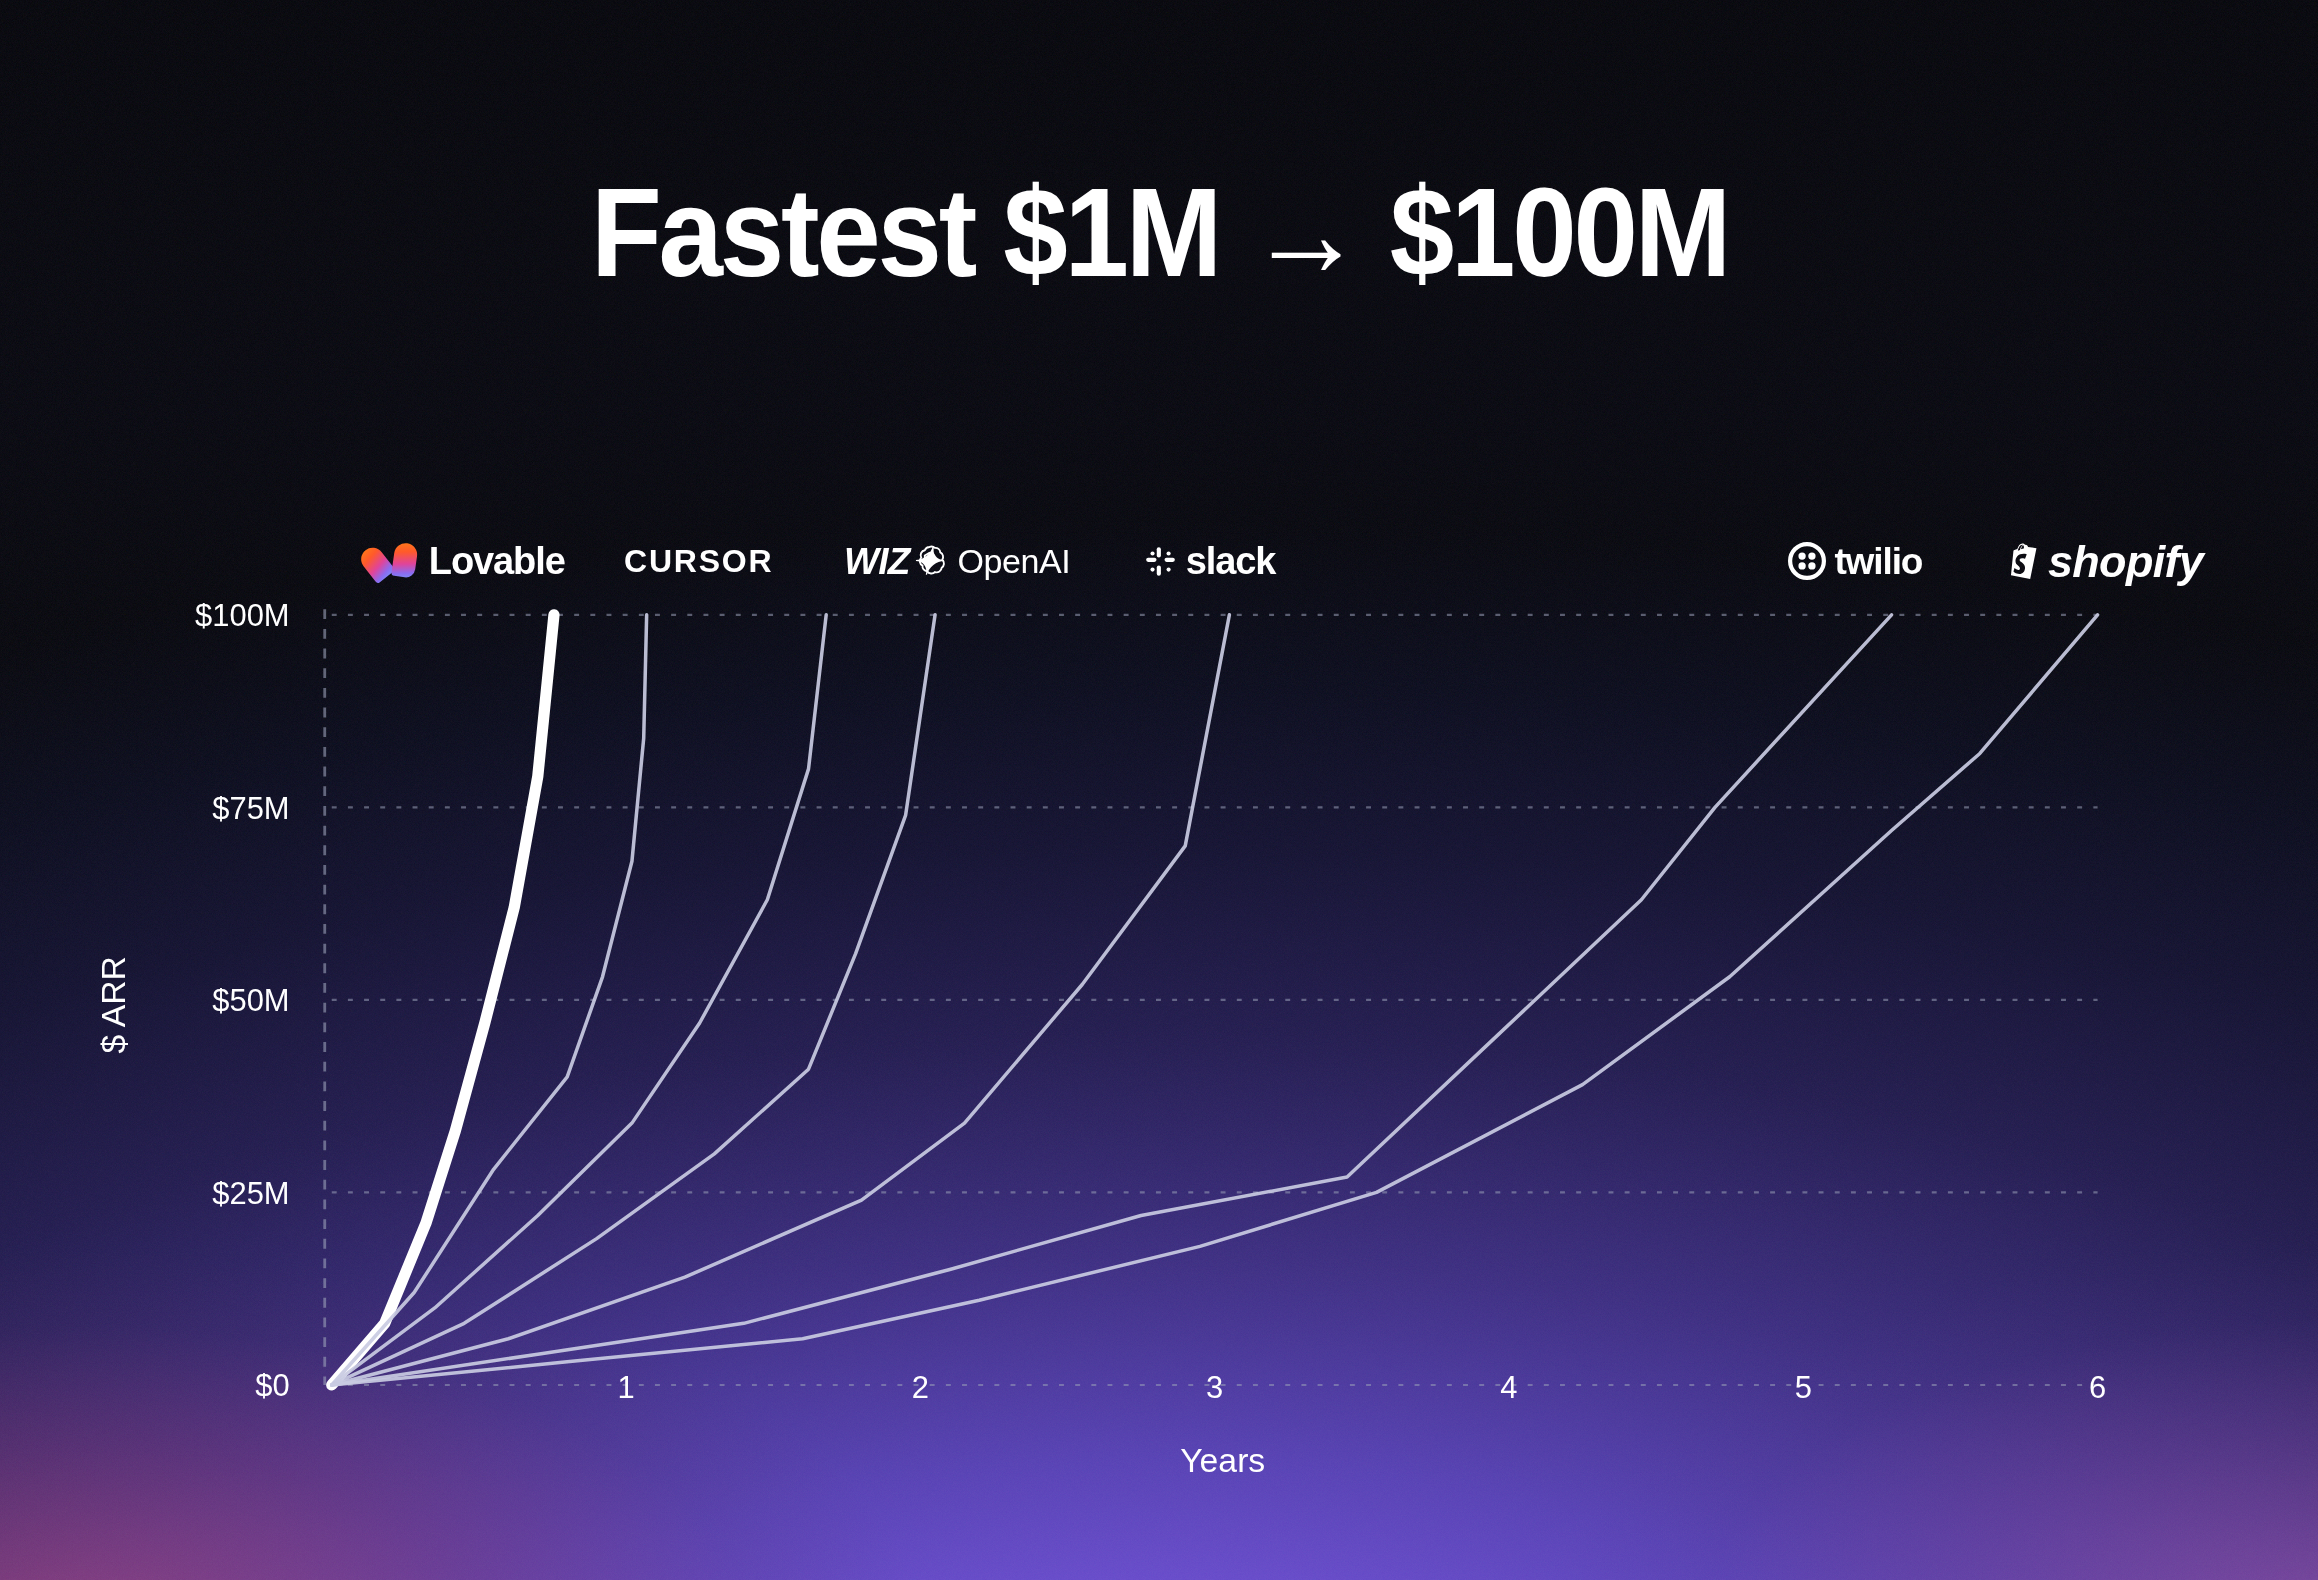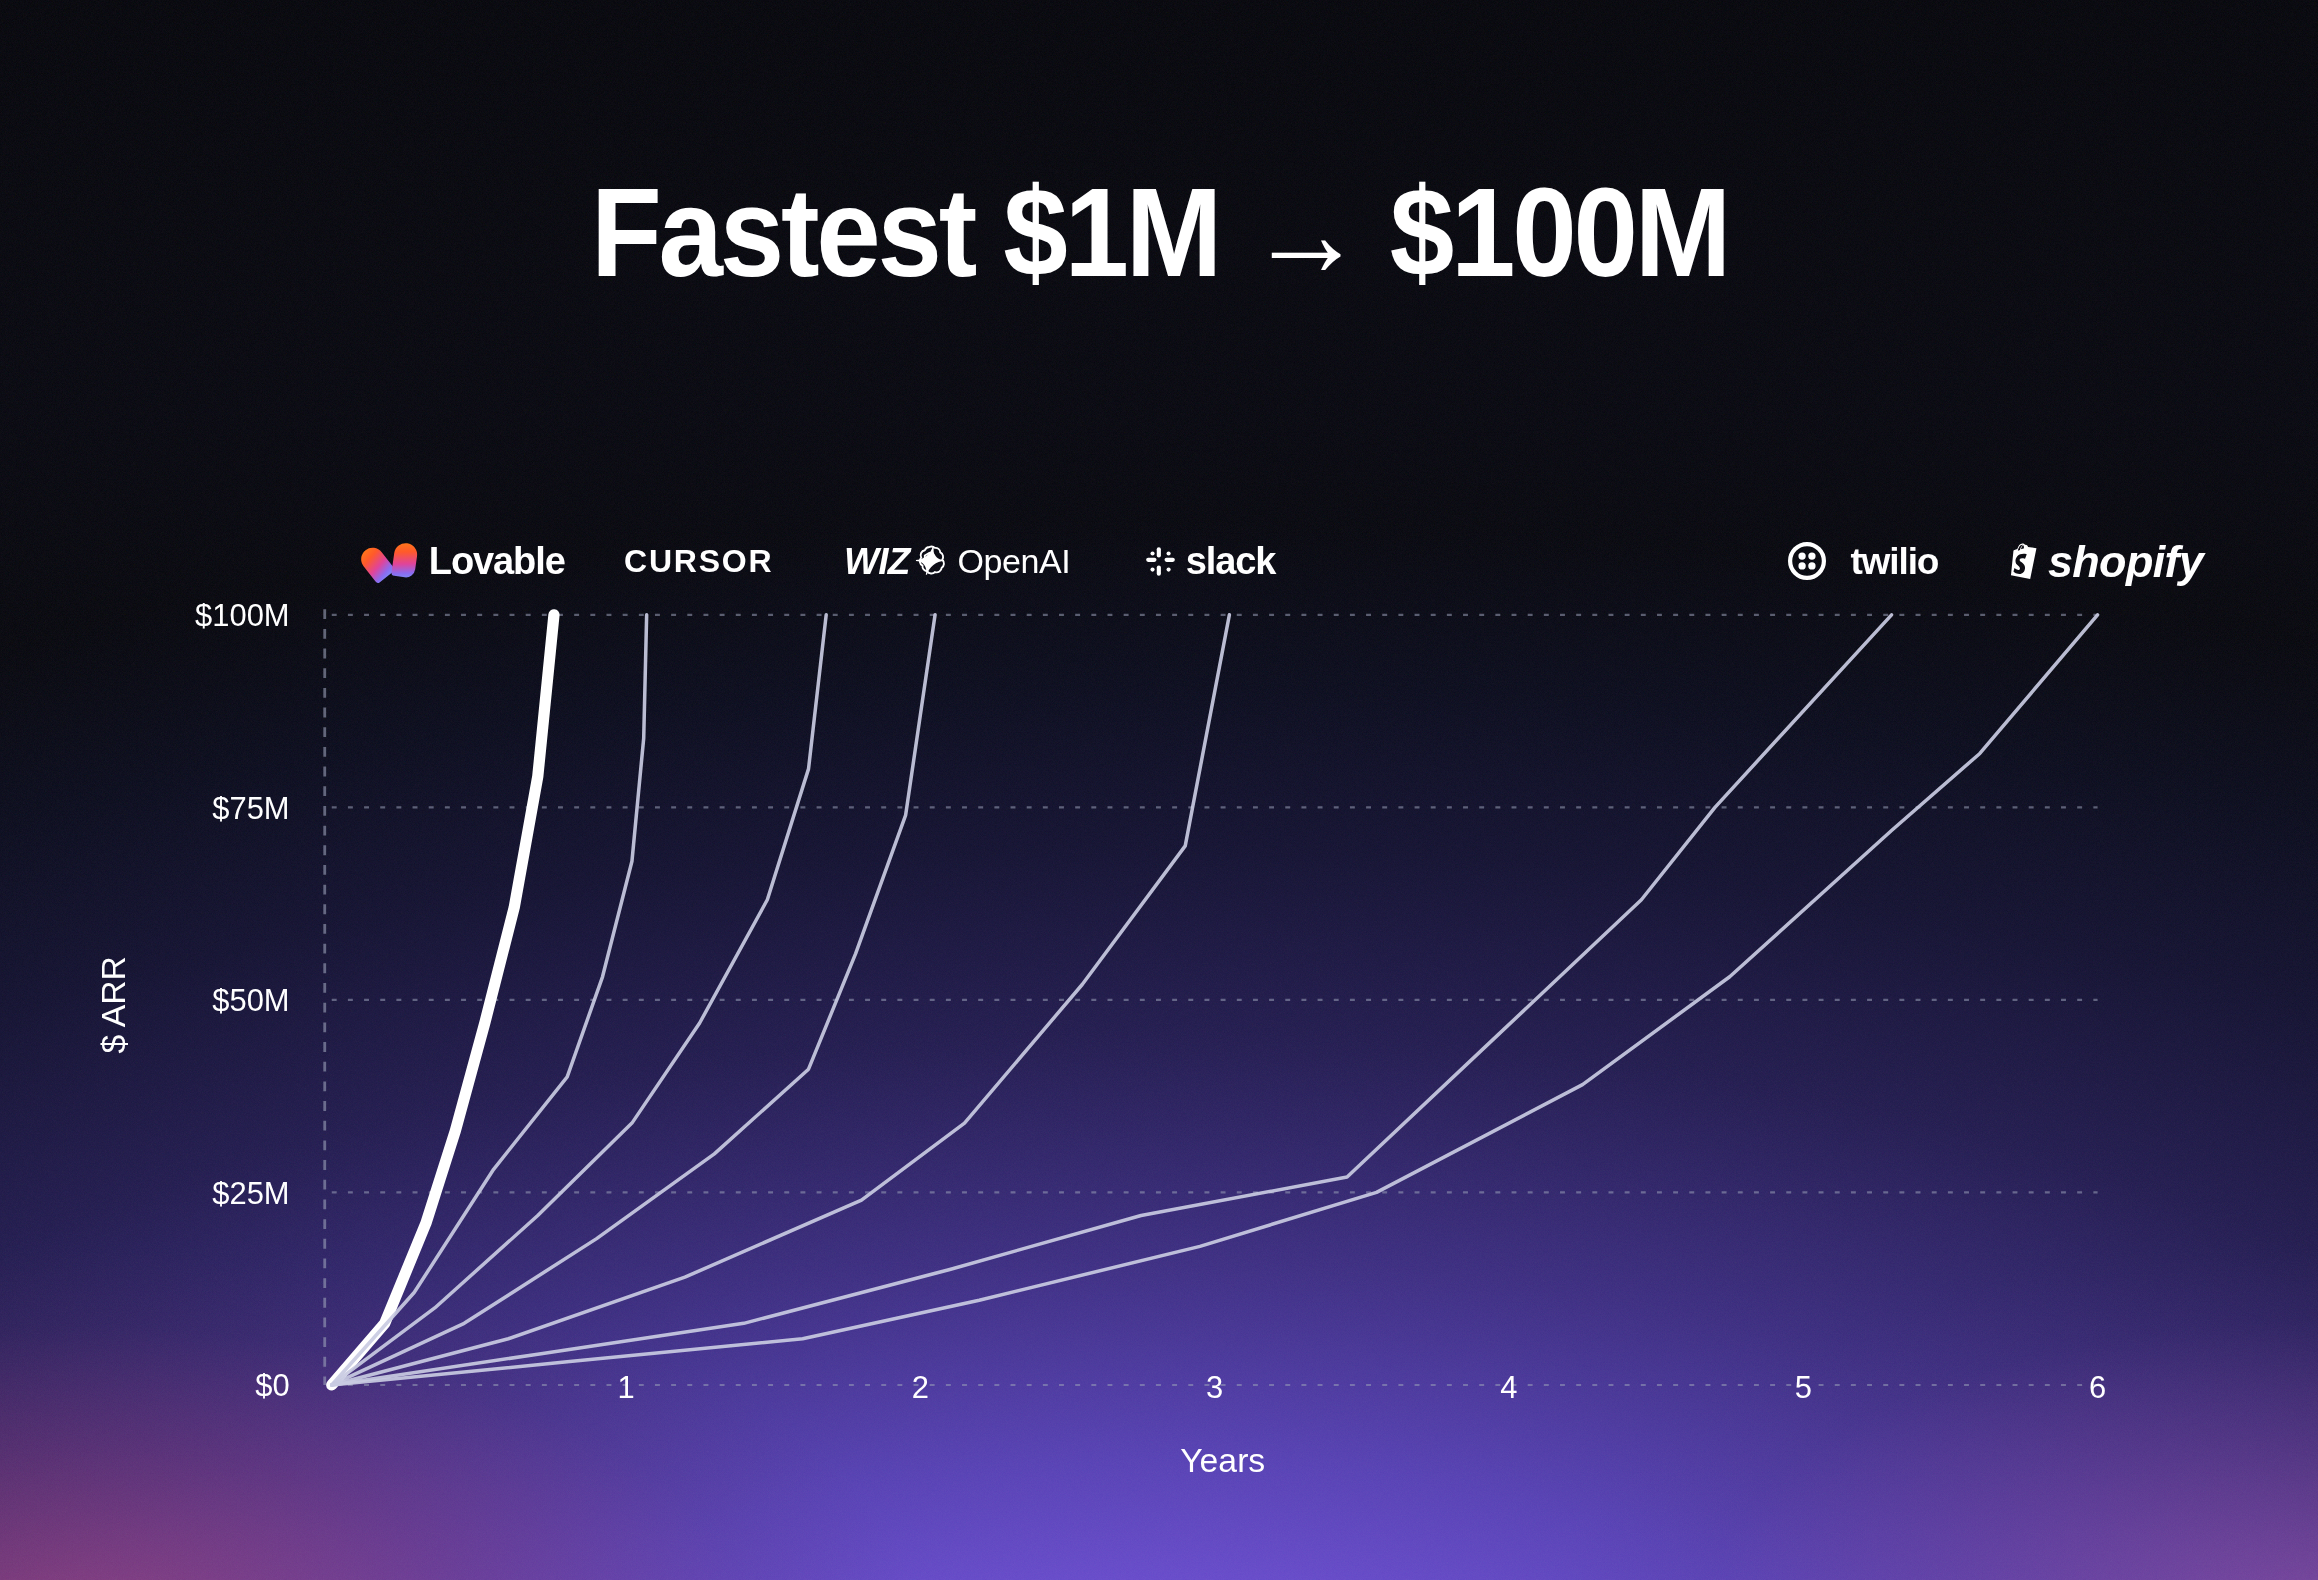--- a/index.html
+++ b/index.html
@@ -113,21 +113,21 @@
   }
   .wiz-star { font-size: 17px; vertical-align: super; margin-left: 1.4px; }
 
   .lg-openai { left: 910px; }
   .lg-openai .logo-text { font-size: 34px; font-weight: 400; letter-spacing: -0.4px; margin-left: 8.4px; }
 
   .lg-slack { left: 1145px; }
   .lg-slack .logo-text { font-size: 38px; font-weight: 700; letter-spacing: -1.1px; margin-left: 9.8px; }
   .slack-mark { width: 31px; height: 31px; display: inline-block; }
 
-  .lg-twilio { left: 1788px; gap: 16px; }
+  .lg-twilio { left: 1788px; }
   .lg-twilio .logo-text { font-size: 37px; font-weight: 700; letter-spacing: -1.1px; margin-left: 8.4px; }
 
   .lg-shopify { left: 2006px; }
   .lg-shopify .logo-text { font-size: 45px; font-weight: 700; font-style: italic; letter-spacing: -0.7px; margin-left: 7px; }
 
   
   #chart-svg {
     position: absolute;
     top: 0; left: 0;
     width: 2319px;

